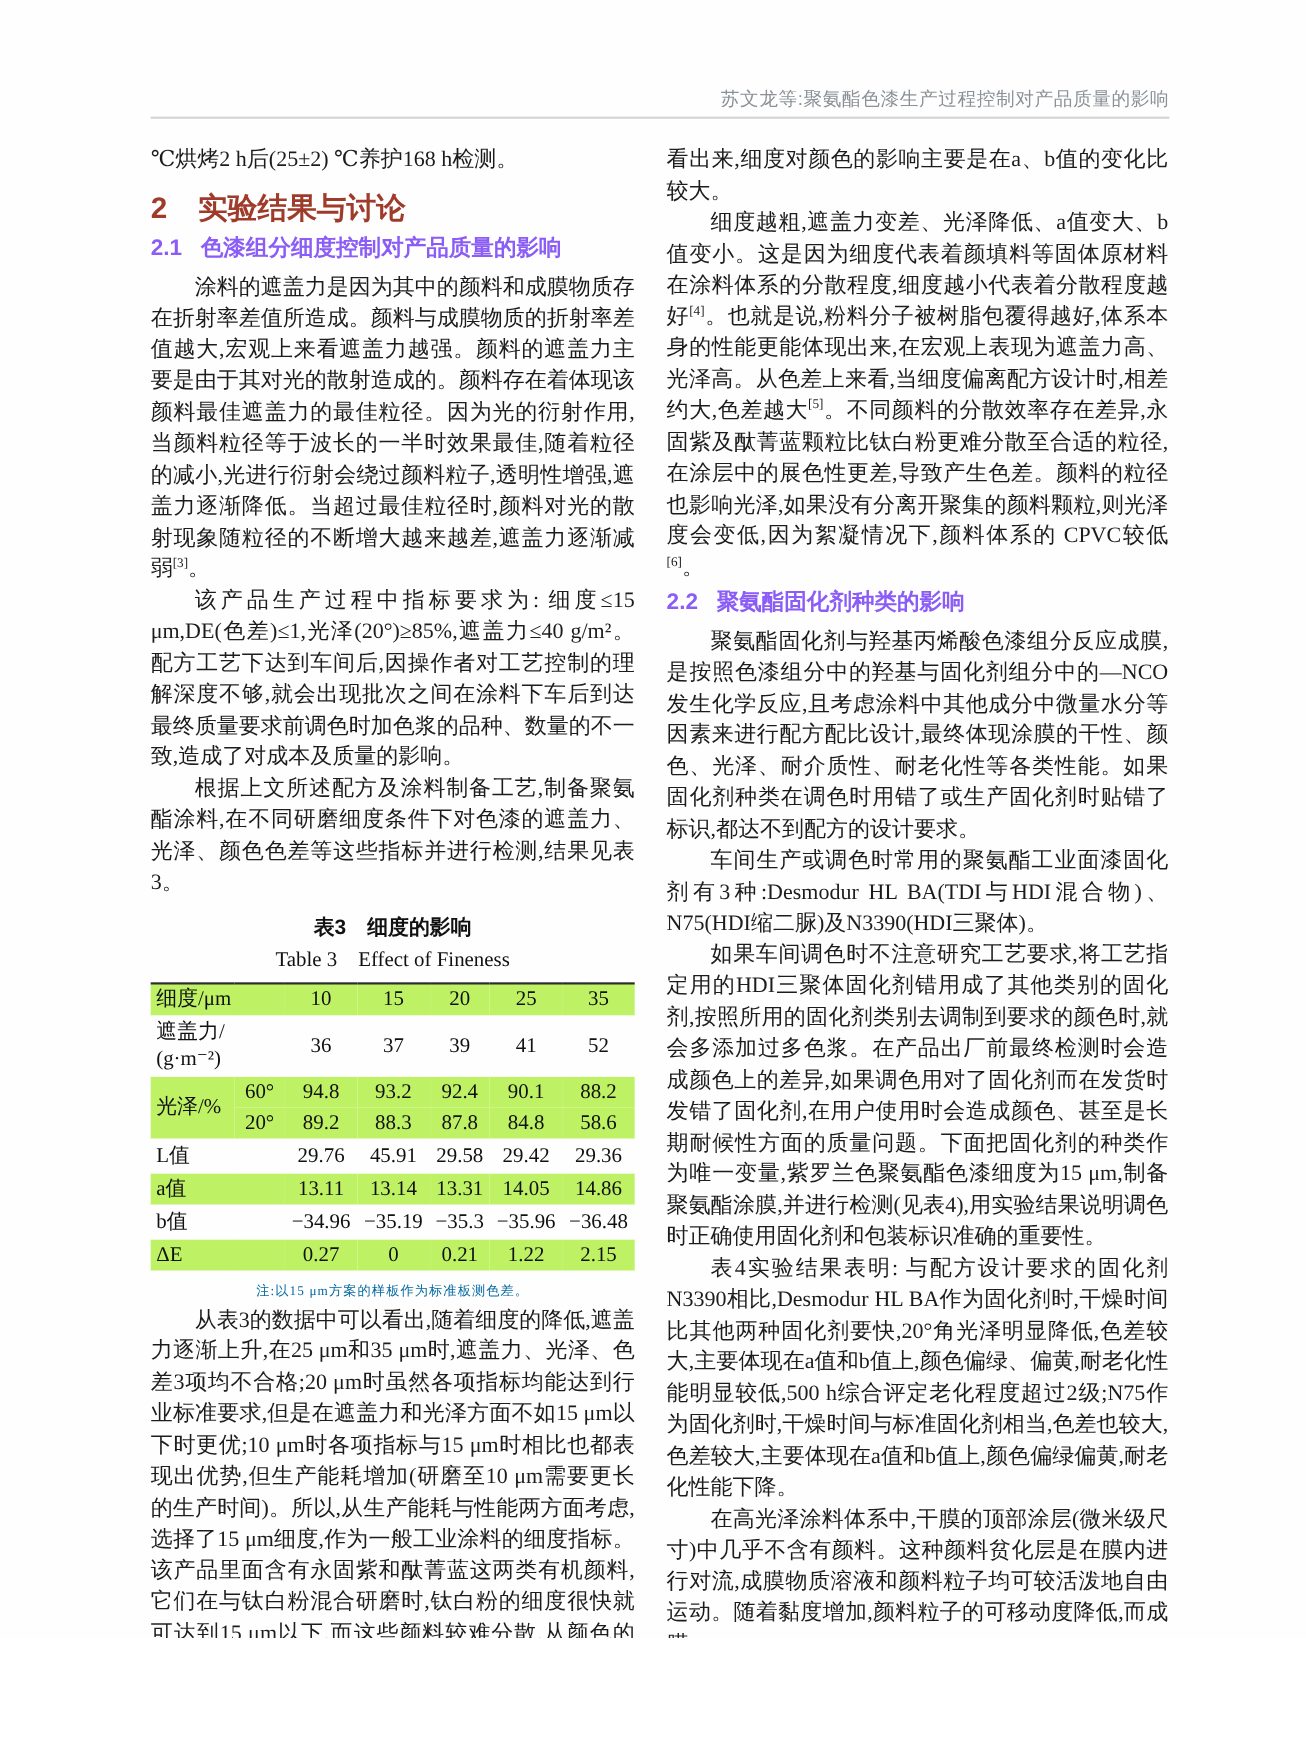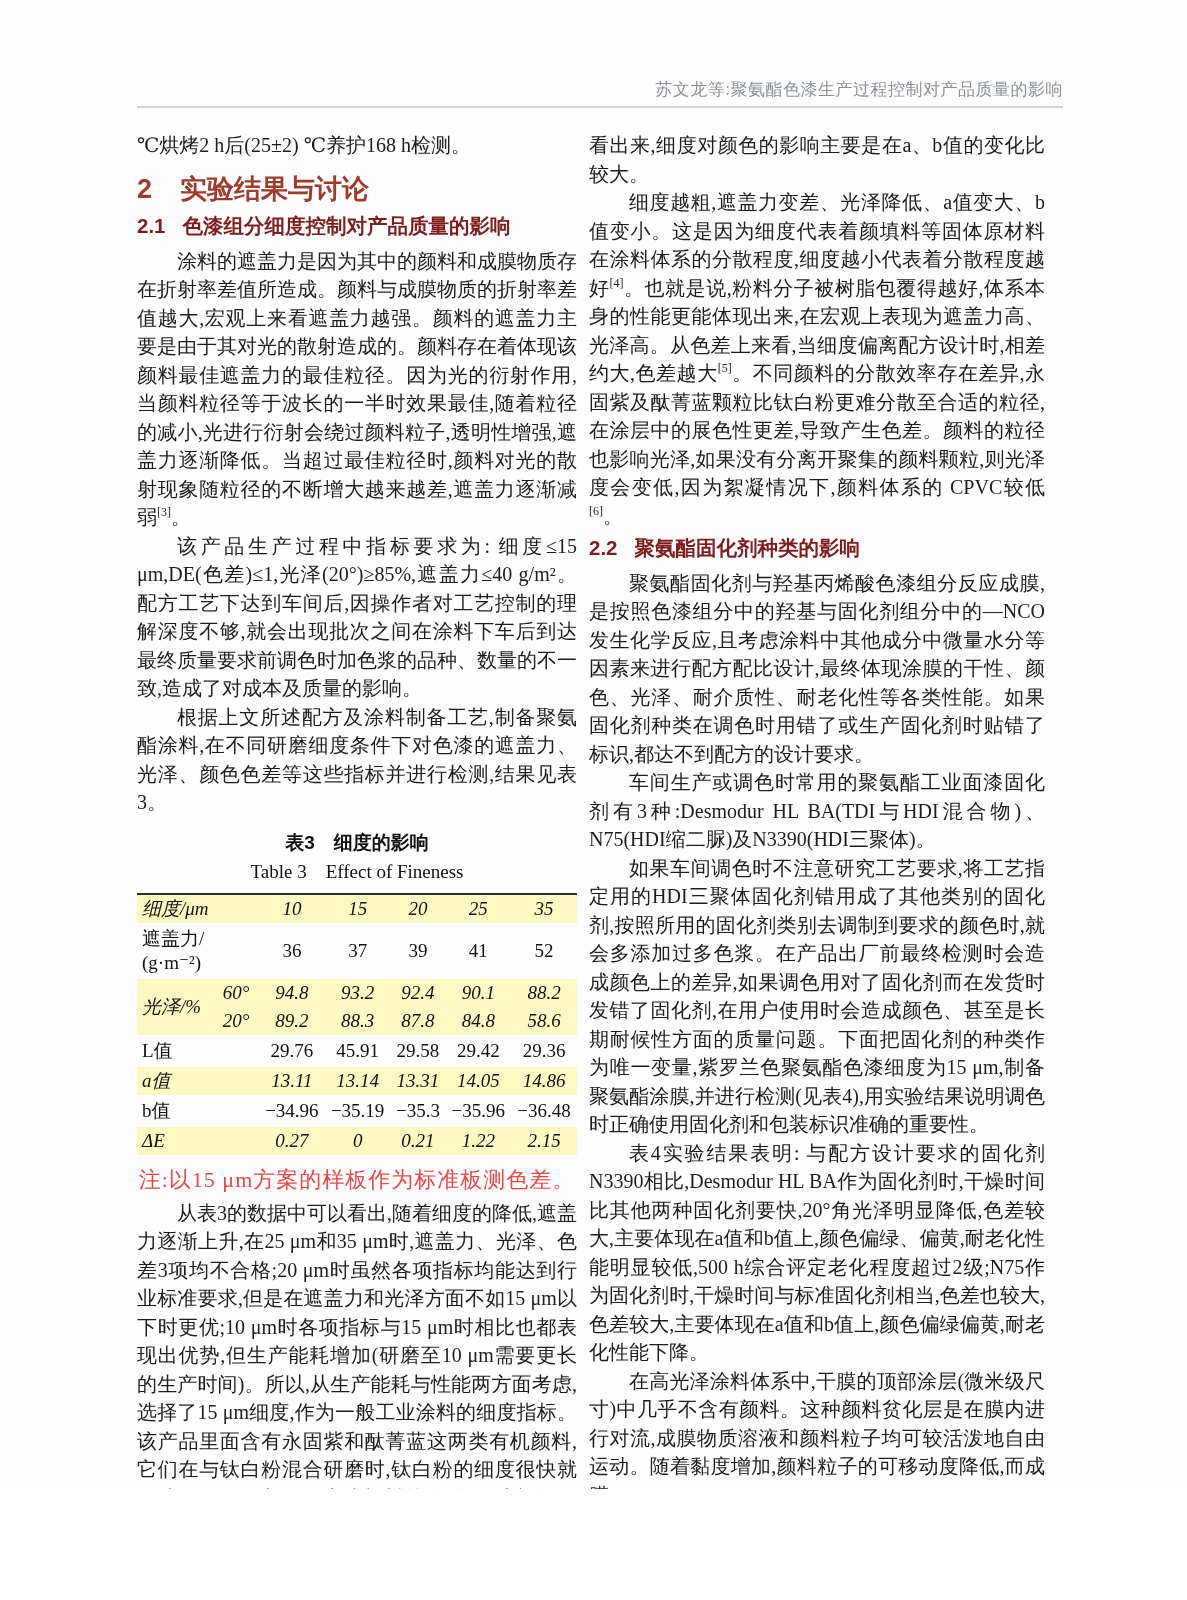--- a/index.html
+++ b/index.html
@@ -15,58 +15,58 @@
     text-align:right; font-family:"Liberation Sans","DejaVu Sans",sans-serif;
     font-size:17px; color:#8b9196; letter-spacing:.5px;
   }
   .head-rule{
     position:absolute; left:137px; top:106px; width:926px; height:0;
     border-top:2px solid #d2d5d7;
   }
   
   .col{position:absolute; top:131px;}
   .col.left{left:137px; width:440px;}
-  .col.right{left:589px; width:456px;}
+  .col.right{left:606px; width:456px;}
   p.body{
     margin:0; font-size:20px; line-height:28.5px; text-align:justify;
     text-indent:2em;
   }
   p.body.noind{text-indent:0;}
   sup{font-size:12px; line-height:0;}
   h2.sec{
     margin:13px 0 7px 0; font-family:"Liberation Sans","DejaVu Sans",sans-serif;
     font-size:27px; font-weight:bold; color:#9e3b2a; line-height:1.25;
   }
   h2.sec .num{margin-right:28px;}
   h3.sec{
     margin:5px 0 7px 0; font-family:"Liberation Sans","DejaVu Sans",sans-serif;
-    font-size:20.5px; font-weight:bold; color:#7f1d1d; line-height:1.3;
+    font-size:20.5px; font-weight:bold; color:#8b5cf6; line-height:1.3;
   }
   h3.sec .num{margin-right:17px;}
   
   .tbl-caption-cn{
     margin-top:13px; text-align:center; font-family:"Liberation Sans","DejaVu Sans",sans-serif;
     font-size:19px; font-weight:bold; color:#111;
   }
   .tbl-caption-en{
     margin-top:3px; text-align:center; font-size:19px; font-weight:normal; color:#111;
   }
   table.t3{
     width:100%; border-collapse:collapse; margin-top:8px;
     border-top:2.5px solid #2d2d2d; border-bottom:2.5px solid #2d2d2d;
     font-size:19px; color:#111;
   }
   table.t3 td{padding:2px 2px; text-align:center; vertical-align:middle; line-height:24px;}
   table.t3 td.lbl{text-align:left; padding-left:5px;}
-  table.t3 tr.pink td{background:#fef9c3;font-style:italic;}
+  table.t3 tr.pink td{background:#bef264;}
   table.t3 tr{border-bottom:2px solid #fefefe;}
   table.t3 tr.nogap{border-bottom:none;}
   col.c-lbl{width:76px;} col.c-sub{width:46px;}
   .tbl-note{
-    margin:8px 0 4px 0; text-align:center; font-size:22px; color:#ef4444;
+    margin:8px 0 4px 0; text-align:center; font-size:12px; color:#0369a1;
     letter-spacing:1px;
   }
   .gap-top{margin-top:8px;}
   
   .footer{
     position:absolute; top:1494px; right:122px; display:flex; align-items:center;
   }
   .f-text{text-align:right; margin-right:20px;}
   .f-cn{
     font-family:"Liberation Sans","DejaVu Sans",sans-serif; font-weight:bold;

